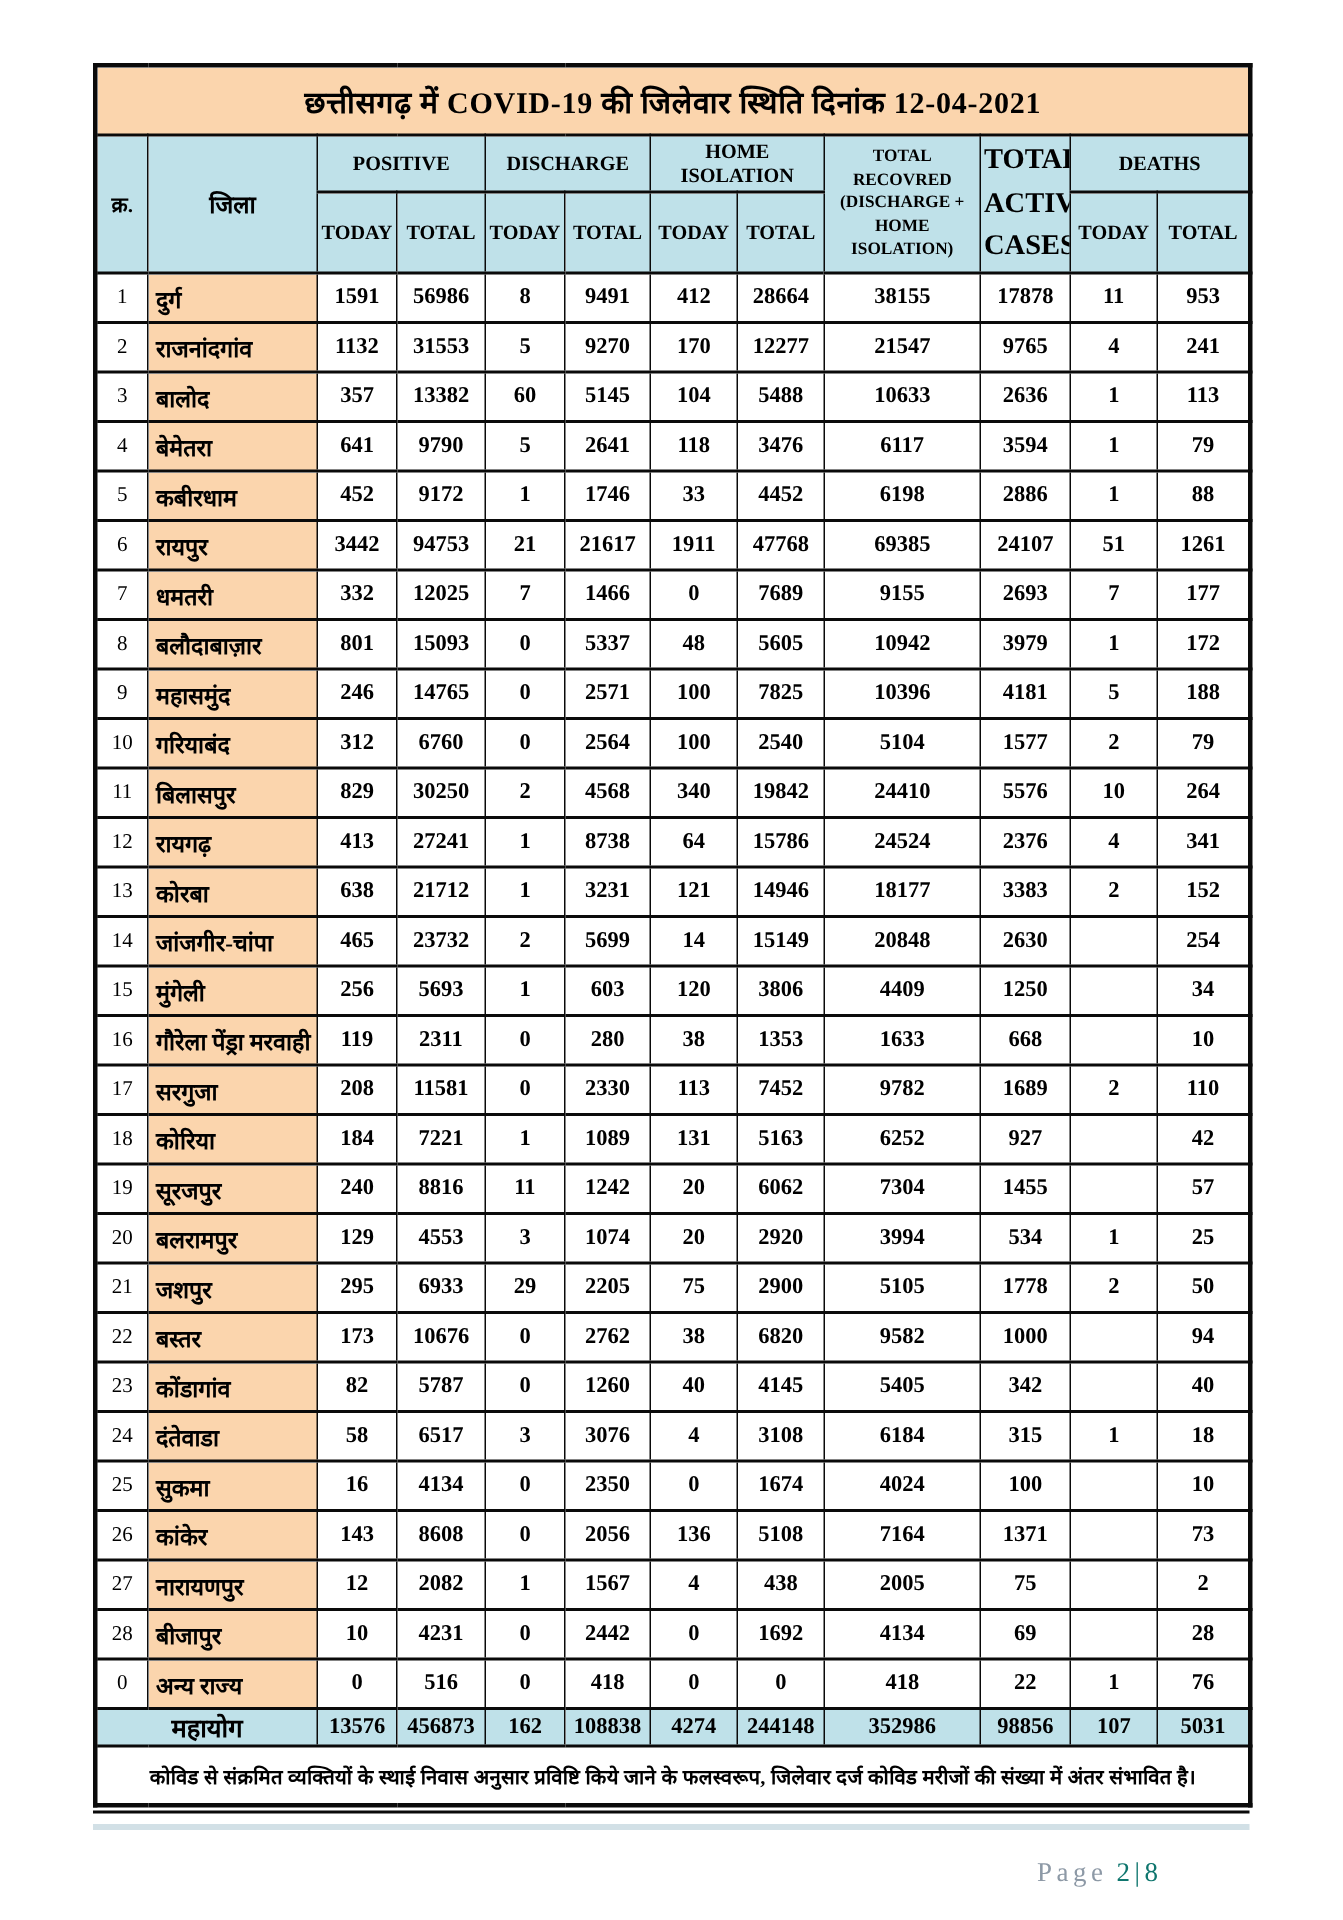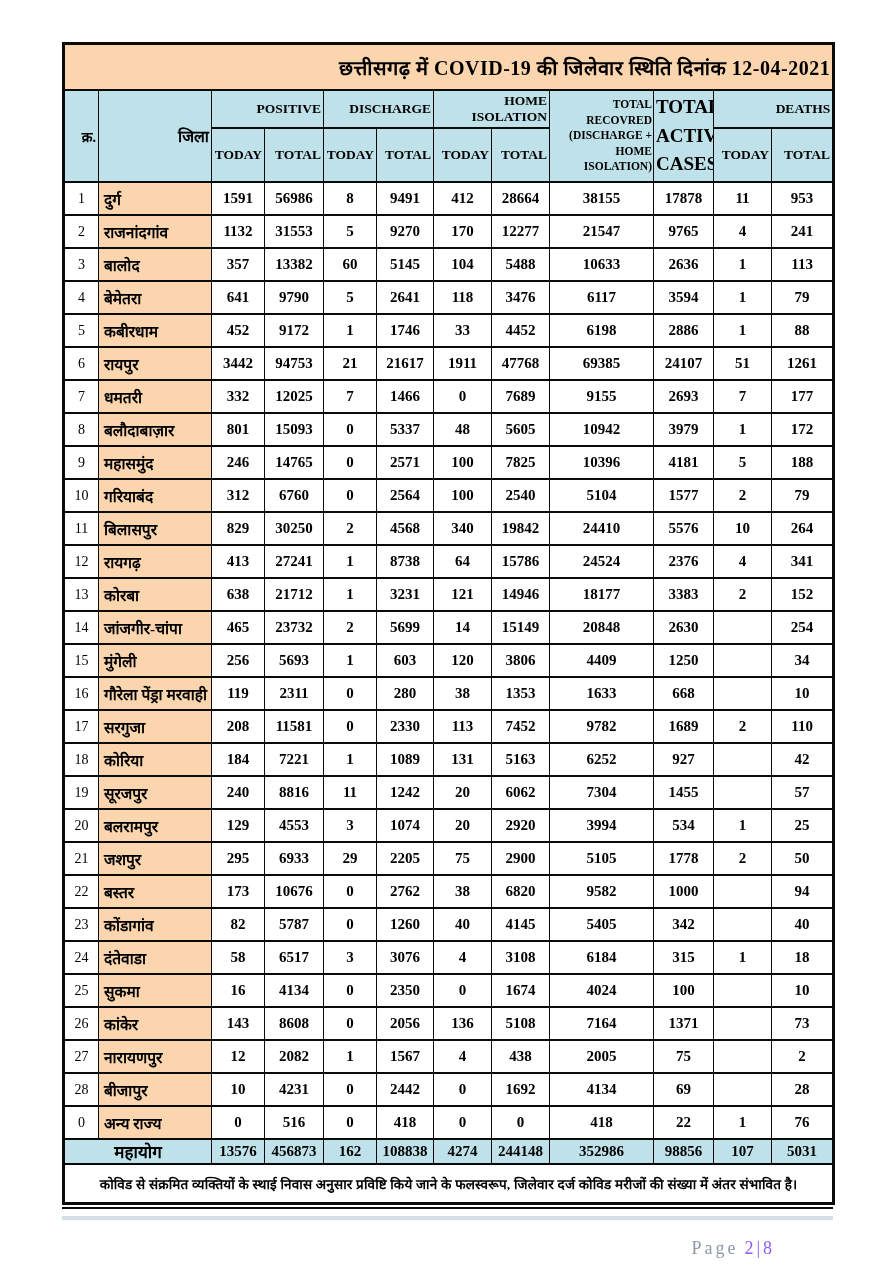--- a/index.html
+++ b/index.html
@@ -19,21 +19,21 @@
     border-left-width:1px;border-right-width:1px;
     text-align:center;vertical-align:middle;
     padding:0 2px;overflow:hidden;
   }
   
   .title-row th{
     background:var(--peach,#fbd5ad);
     height:44px;font-size:20px;font-weight:bold;letter-spacing:0.5px;
   }
   
-  thead th{background:var(--light_blue,#bfe1e9);font-weight:bold;text-align:right;}
+  thead th{background:var(--light_blue,#bfe1e9);font-weight:bold;}
   .h1 th{height:36px;font-size:13.5px;}
   .h2 th{height:52px;font-size:13.5px;}
   th.hdr-serial{font-size:14px;}
   th.hdr-district{font-size:16px;}
   th.hdr-recovered{font-size:11.5px;line-height:1.35;padding:1px 1px;}
   th.hdr-active{font-size:19px;line-height:1.5;}
   
   tbody tr{height:33px;}
   td.sn{font-size:14px;font-weight:normal;background:#fff;}
   td.dist{
@@ -53,21 +53,21 @@
     font-size:13.5px;font-weight:bold;letter-spacing:0.2px;margin-top:42px;
   }
   .underline{height:2px;background:#0a0a0a;margin-top:2px;}
   .shadow-strip{height:4px;background:#d2e0e6;margin-top:7px;}
   
   .page-label{
     position:absolute;top:1238px;right:120px;
     font-size:18px;letter-spacing:3px;white-space:nowrap;
   }
   .page-label .word{color:var(--page_text,#8d99a6);}
-  .page-label .num{color:#8b5cf6;margin-left:6px;}
+  .page-label .num{color:#0f766e;margin-left:6px;}
 </style>
 </head>
 <body>
 
 <div class="sheet">
   <div class="table-wrap">
     <table>
       <colgroup>
         <col style="width:35px">
           <col style="width:113px">

